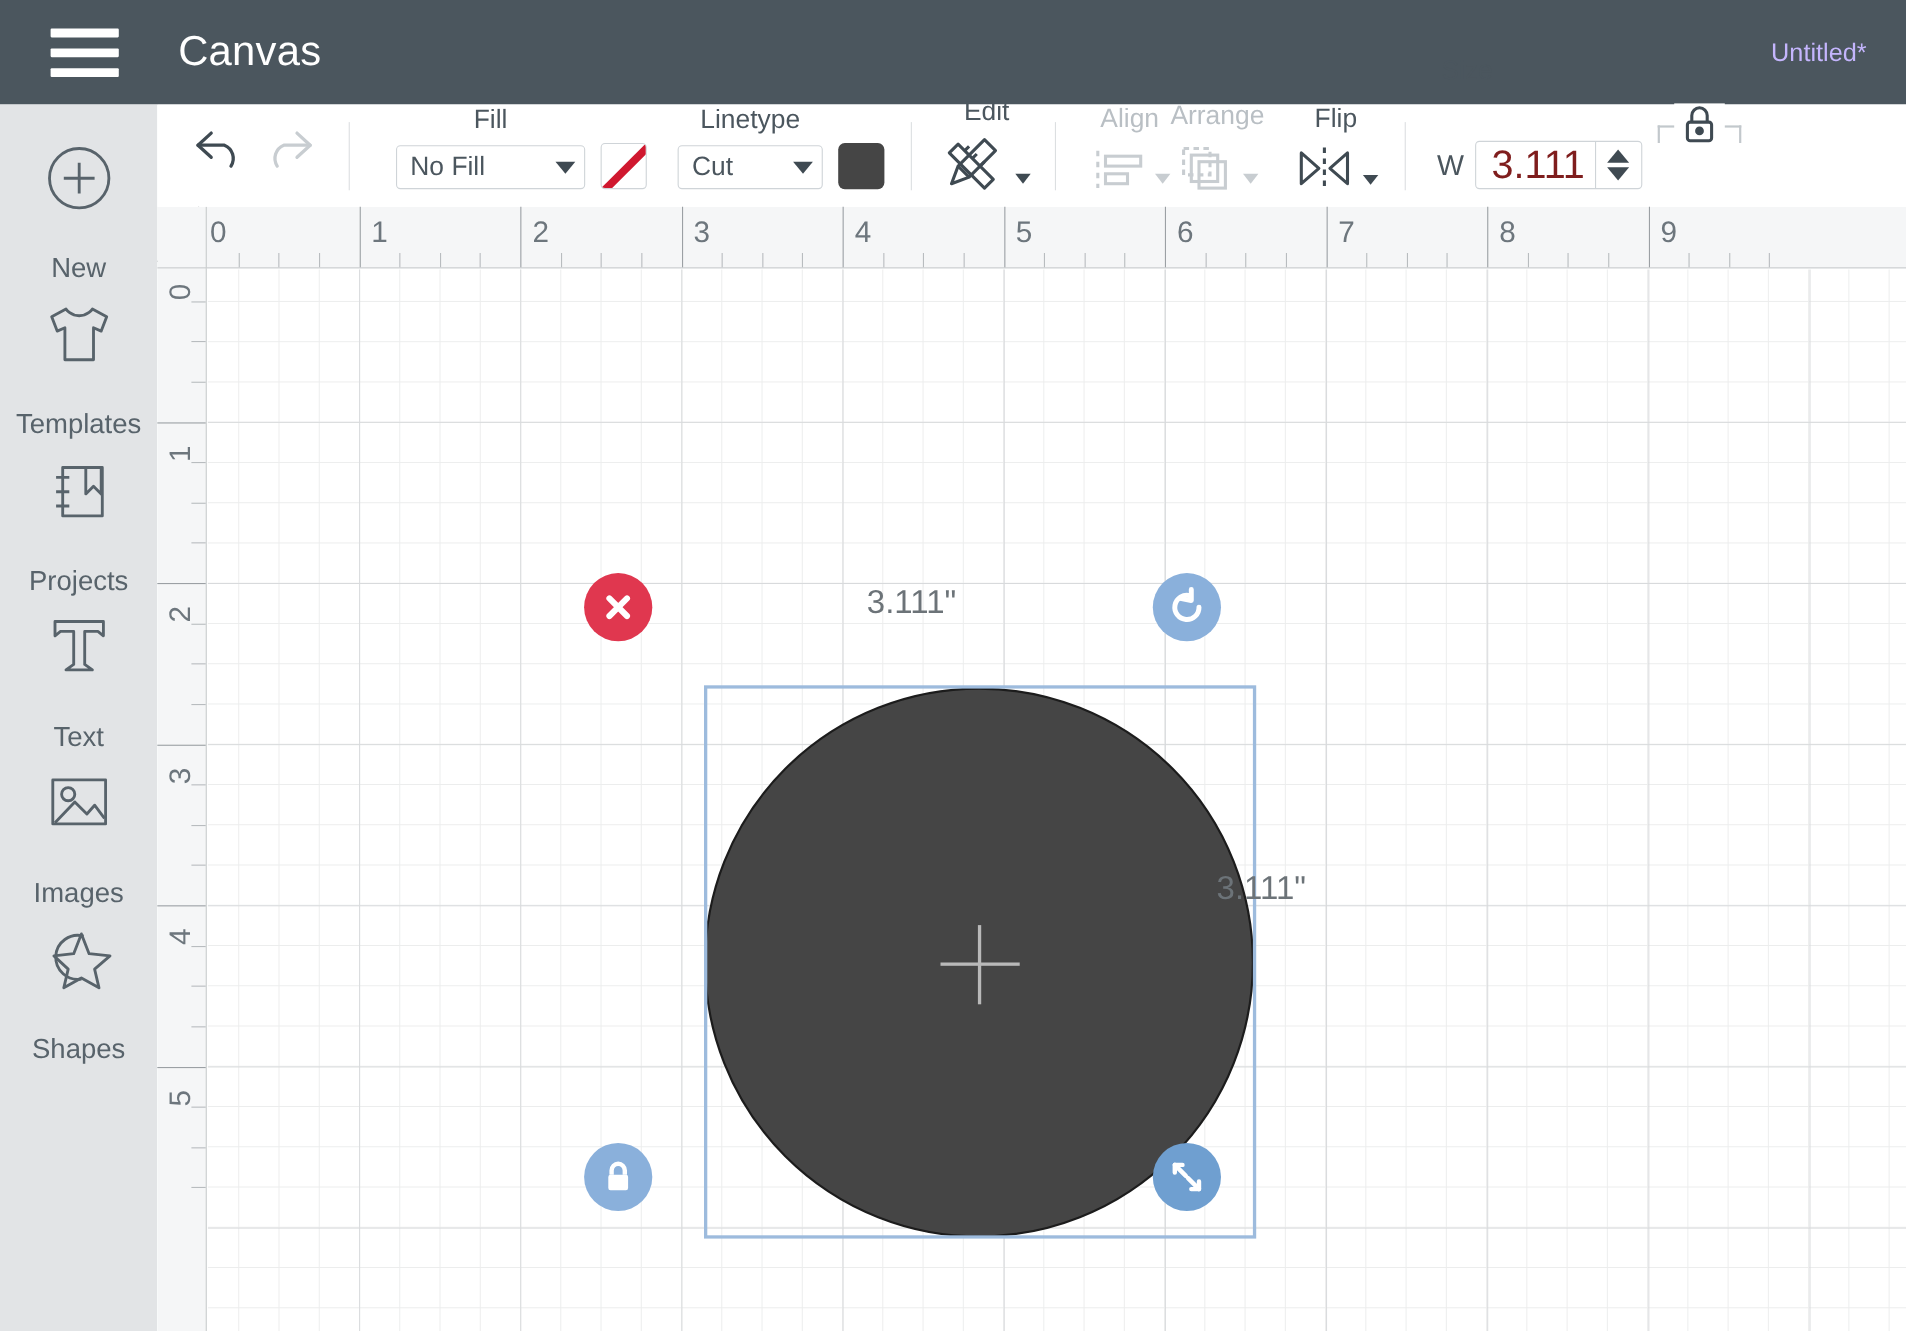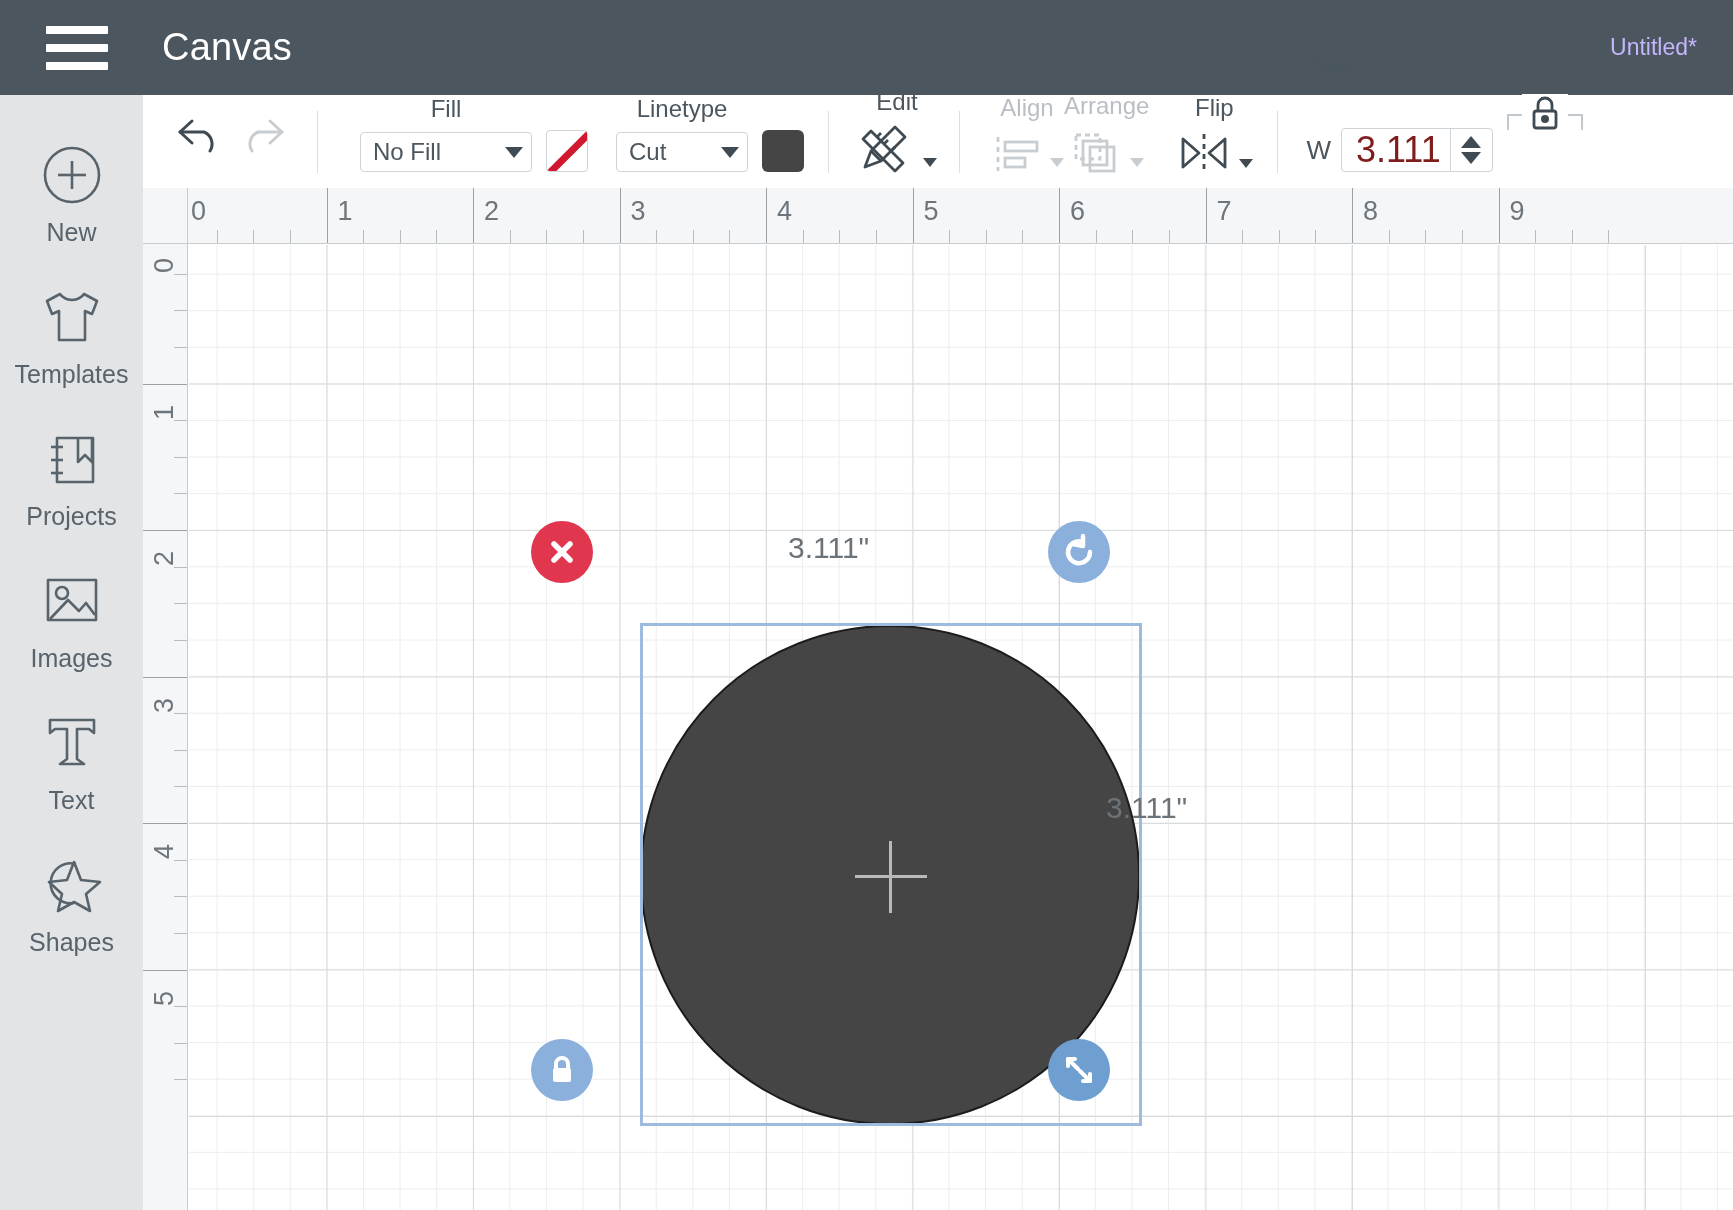--- a/index.html
+++ b/index.html
@@ -42,21 +42,21 @@
   .rail {
     position: absolute; left: 0; top: 95px;
     width: 143px; height: 1115px;
     background: #e2e4e6;
     padding-top: 22px;
     overflow: hidden;
   }
   .rail-item {
     width: 143px; height: 142px;
     display: flex; flex-direction: column;
-    align-items: center; justify-content: center;
+    align-items: center; justify-content: space-between;
     cursor: pointer;
     padding-top: 8px;
   }
   .rail-ico { height: 74px; display: flex; align-items: center; justify-content: center; }
   .rail-ico svg { display: block; }
   .rail-label {
     margin-top: 6px;
     font-size: 25px;
     color: #58636b;
   }
@@ -268,36 +268,36 @@
           <line x1="10" y1="32" x2="22" y2="32"></line>
           <line x1="10" y1="45" x2="22" y2="45"></line>
         <path d="M37 10 L37 34 L44 27 L51 34 L51 10"></path>
       </svg>
     </div>
     <div class="rail-label">Projects</div>
   </div>
 
   <div class="rail-item">
     <div class="rail-ico">
+      <svg width="58" height="62" viewBox="0 0 58 62" fill="none" stroke="#58636b" stroke-width="2.6" stroke-linejoin="round">
+        <path d="M7 8 L51 8 L51 21 L46 17 L34 17 L34 47 L41 52 L17 52 L24 47 L24 17 L12 17 L7 21 Z"></path>
+      </svg>
+    </div>
+    <div class="rail-label">Text</div>
+  </div>
+
+  <div class="rail-item">
+    <div class="rail-ico">
       <svg width="64" height="54" viewBox="0 0 64 54" fill="none" stroke="#58636b" stroke-width="2.6" stroke-linejoin="round">
         <rect x="8" y="6" width="48" height="40"></rect>
         <circle cx="22" cy="19" r="6"></circle>
         <path d="M10 45 L28 26 L39 37 L46 29 L55 41"></path>
       </svg>
     </div>
     <div class="rail-label">Images</div>
-  </div>
-
-  <div class="rail-item">
-    <div class="rail-ico">
-      <svg width="58" height="62" viewBox="0 0 58 62" fill="none" stroke="#58636b" stroke-width="2.6" stroke-linejoin="round">
-        <path d="M7 8 L51 8 L51 21 L46 17 L34 17 L34 47 L41 52 L17 52 L24 47 L24 17 L12 17 L7 21 Z"></path>
-      </svg>
-    </div>
-    <div class="rail-label">Text</div>
   </div>
 
   <div class="rail-item">
     <div class="rail-ico">
       <svg width="64" height="58" viewBox="0 0 64 58" fill="none" stroke="#58636b" stroke-width="2.6" stroke-linejoin="round">
         <path d="M36 8 A20 20 0 1 0 34 47"></path>
         <path d="M34 6 L41 24 L60 26 L46 38 L50 55 L34 46 L18 55 L22 38 L9 26 L27 24 Z"></path>
       </svg>
     </div>
     <div class="rail-label">Shapes</div>

